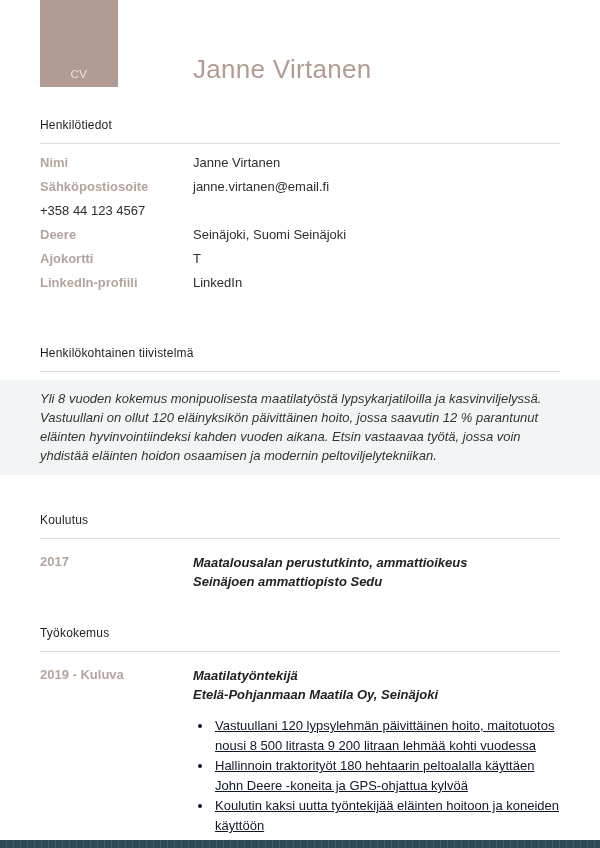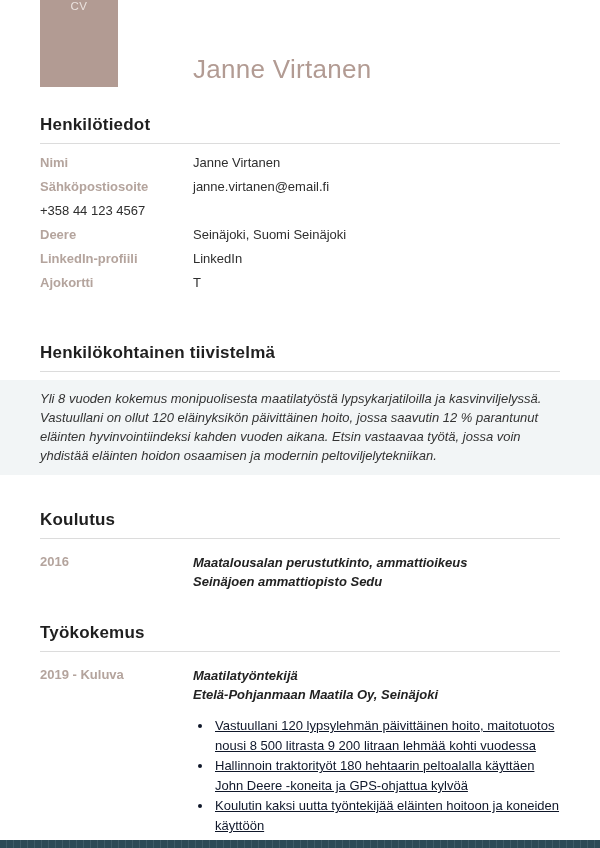--- a/index.html
+++ b/index.html
@@ -6,31 +6,31 @@
   html, body { width: 600px; height: 848px; overflow: hidden; }
   body {
     position: relative;
     background: #ffffff;
     font-family: "Liberation Sans", sans-serif;
     color: #333333;
   }
   .cv-square {
     position: absolute; left: 40px; top: 0; width: 78px; height: 87px;
     background: #b29b93;
-    display: flex; align-items: flex-start; justify-content: center;
+    display: flex; align-items: flex-end; justify-content: center;
     padding-bottom: 7px;
     color: #ebe3df; font-size: 11.5px; letter-spacing: 0.5px;
   }
   .name-title {
     position: absolute; left: 193px; top: 54px;
     font-size: 26px; font-weight: 400; color: #b29b93; letter-spacing: 0.3px;
   }
   .content { padding: 115px 40px 0 40px; }
   h2.section-title {
-    font-size: 17px; font-weight: 700; color: #1f1f1f; letter-spacing: 0.2px;
+    font-size: 12px; font-weight: 400; color: #1f1f1f; letter-spacing: 0.2px;
     line-height: 20px;
   }
   .rule { border: none; border-top: 1px solid #dcdcdc; margin-top: 8px; }
   .detail-rows { margin-top: 6px; }
   .detail-row {
     display: grid; grid-template-columns: 153px 1fr;
     height: 24px; align-items: center; font-size: 13px;
   }
   .detail-label { color: #b4a49d; font-weight: 700; }
   .detail-value { color: #2e2e2e; }
@@ -81,43 +81,43 @@
         <div class="detail-value">janne.virtanen@email.fi</div>
       </div>
       <div class="detail-row">
         <div class="detail-value">+358 44 123 4567</div>
       </div>
       <div class="detail-row">
         <div class="detail-label">Deere</div>
         <div class="detail-value">Seinäjoki, Suomi Seinäjoki</div>
       </div>
       <div class="detail-row">
+        <div class="detail-label">Ajokortti</div>
+        <div class="detail-value">T</div>
+      </div>
+      <div class="detail-row">
         <div class="detail-label">LinkedIn-profiili</div>
         <div class="detail-value">LinkedIn</div>
-      </div>
-      <div class="detail-row">
-        <div class="detail-label">Ajokortti</div>
-        <div class="detail-value">T</div>
       </div>
     </div>
   </section>
 
   <section class="section-gap-sm">
     <h2 class="section-title">Henkilökohtainen tiivistelmä</h2>
     <hr class="rule">
     <div class="summary-band">
       <p class="summary-text">Yli 8 vuoden kokemus monipuolisesta maatilatyöstä lypsykarjatiloilla ja kasvinviljelyssä. Vastuullani on ollut 120 eläinyksikön päivittäinen hoito, jossa saavutin 12 % parantunut eläinten hyvinvointiindeksi kahden vuoden aikana. Etsin vastaavaa työtä, jossa voin yhdistää eläinten hoidon osaamisen ja modernin peltoviljelytekniikan.</p>
     </div>
   </section>
 
   <section class="section-gap-md">
     <h2 class="section-title">Koulutus</h2>
     <hr class="rule">
     <div class="entry">
-      <div class="entry-period">2016</div>
+      <div class="entry-period">2017</div>
       <div>
         <div class="entry-title">Maatalousalan perustutkinto, ammattioikeus</div>
         <div class="entry-title">Seinäjoen ammattiopisto Sedu</div>
       </div>
     </div>
   </section>
 
   <section class="section-gap-lg">
     <h2 class="section-title">Työkokemus</h2>
     <hr class="rule">

